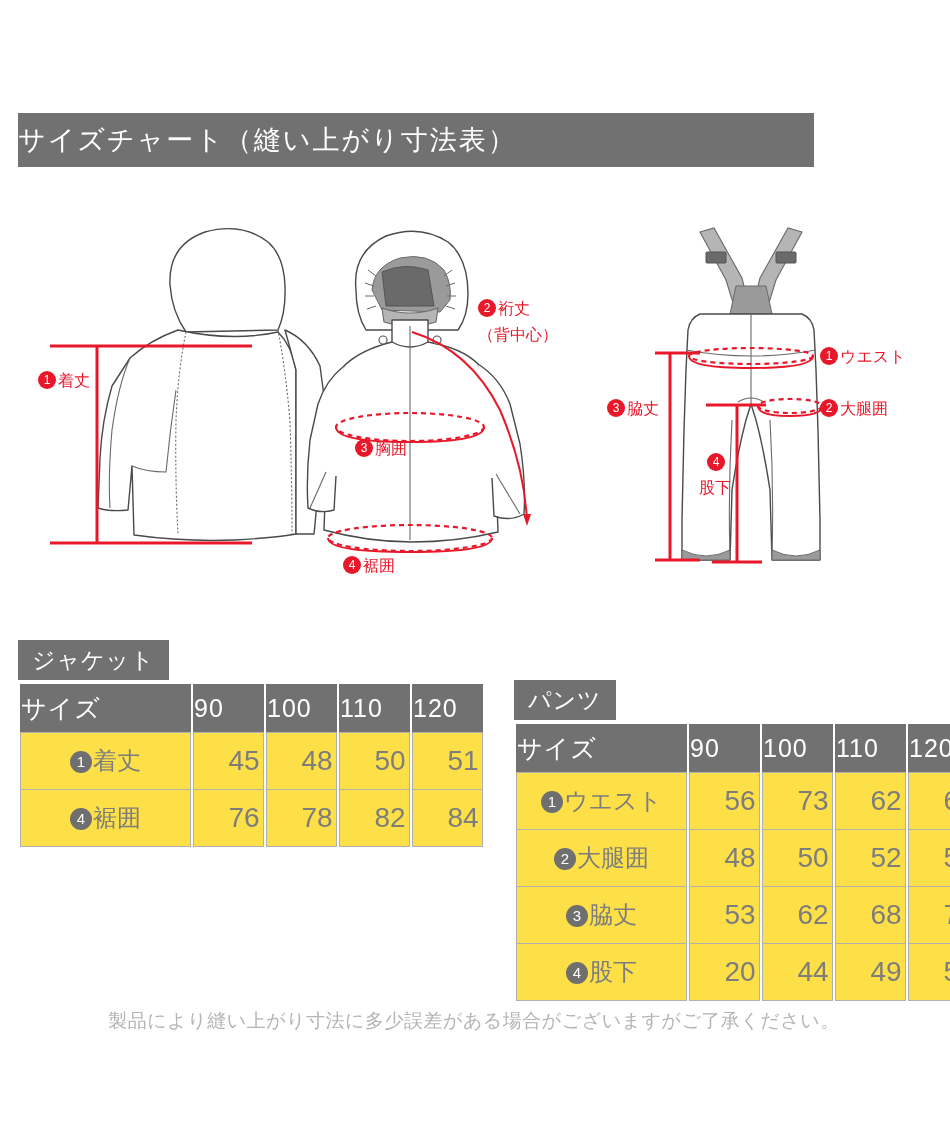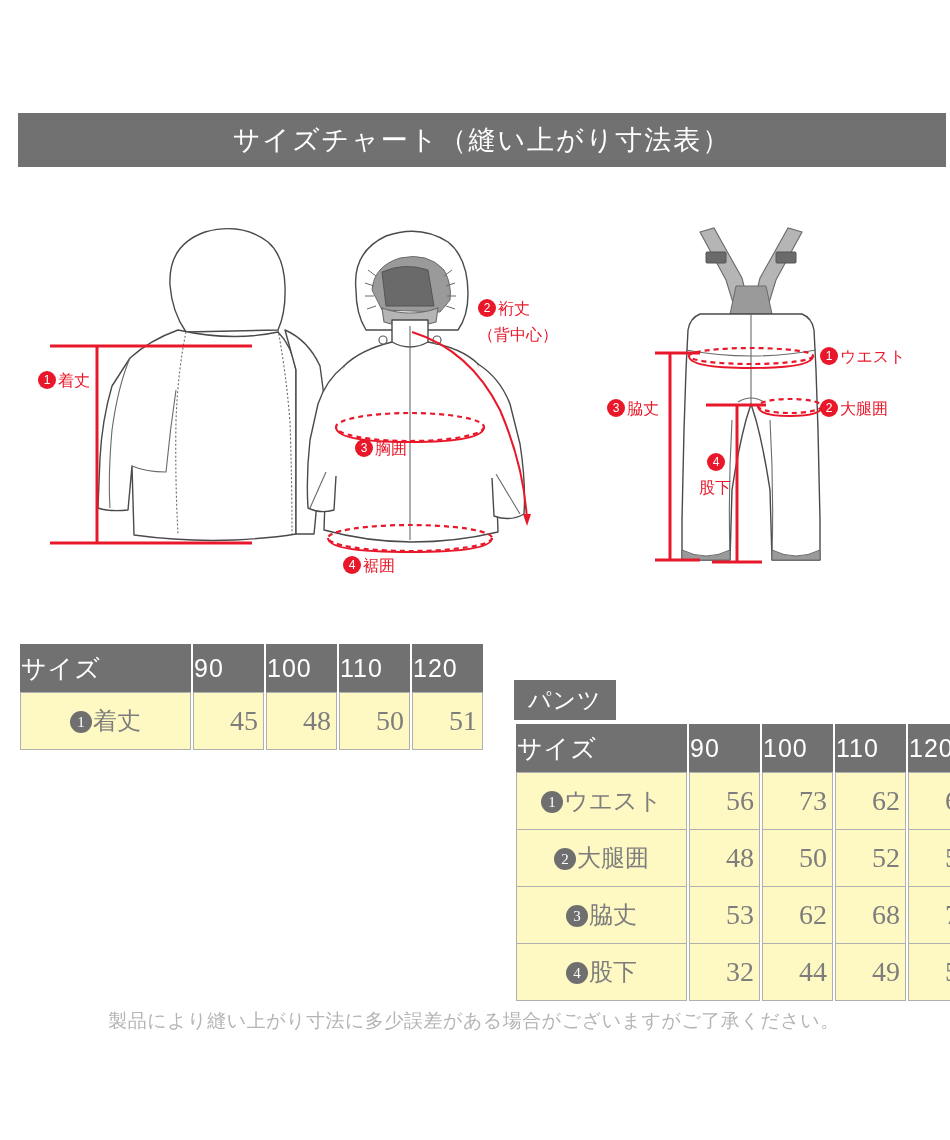--- a/index.html
+++ b/index.html
@@ -15,26 +15,26 @@
     font-family: "Liberation Sans", "DejaVu Sans", sans-serif;
     color: #6f6f6f;
     overflow: hidden;
   }
 
   
   #title-banner {
     position: absolute;
     left: 18px;
     top: 113px;
-    width: 928px;
+    width: 796px;
     height: 54px;
     background: #717171;
     display: flex;
     align-items: center;
-    justify-content: center;
+    justify-content: flex-start;
   }
   #title-banner .title-text {
     color: #ffffff;
     font-size: 27px;
     letter-spacing: 2px;
     white-space: nowrap;
   }
 
   
   #illustration-area {
@@ -84,22 +84,21 @@
     text-align: left;
   }
   table.size-table th.row-head-label {
   }
   table.size-table td {
     border: 1px solid #b0b0b0;
     height: 54px;
     font-size: 28px;
     color: #7d7d7d;
     text-align: center;
-    background: #fef9c3;
-    font-family: Liberation Serif, serif;
+    background: #fde047;
   }
   table.size-table td.row-label {
     font-size: 24px;
     text-align: center;
     white-space: nowrap;
     padding: 0 2px;
   }
   table.size-table tbody tr td { border-top: none; padding-left: 32px; }
   table.size-table tbody tr:first-child td { border-top: 1px solid #b0b0b0; }
 
@@ -314,20 +313,21 @@
       <circle class="red-badge-circle" cx="716" cy="272" r="9"></circle>
       <text class="red-badge-num" x="716" y="276">4</text>
       <text class="red-text" x="699" y="303">股下</text>
     </g>
   </g>
 
 </svg>
 </div>
 
 <div class="size-table-block" id="jacket-table-block">
+  <div class="table-tab">ジャケット</div>
   <table class="size-table">
     <colgroup>
       <col class="c-label">
         <col class="c-size">
         <col class="c-size">
         <col class="c-size">
         <col class="c-size">
     </colgroup>
     <thead>
       <tr>
@@ -339,20 +339,27 @@
       </tr>
     </thead>
     <tbody>
       <tr>
         <td class="row-label"><span class="badge-gray">1</span><span>着丈</span></td>
         <td>45</td>
         <td>48</td>
         <td>50</td>
         <td>51</td>
       </tr>
+      <tr>
+        <td class="row-label"><span class="badge-gray">4</span><span>裾囲</span></td>
+        <td>76</td>
+        <td>78</td>
+        <td>82</td>
+        <td>84</td>
+      </tr>
     </tbody>
   </table>
 </div>
 
 <div class="size-table-block" id="pants-table-block">
   <div class="table-tab">パンツ</div>
   <table class="size-table">
     <colgroup>
       <col class="c-label">
         <col class="c-size">
@@ -386,21 +393,21 @@
       </tr>
       <tr>
         <td class="row-label"><span class="badge-gray">3</span><span>脇丈</span></td>
         <td>53</td>
         <td>62</td>
         <td>68</td>
         <td>74</td>
       </tr>
       <tr>
         <td class="row-label"><span class="badge-gray">4</span><span>股下</span></td>
-        <td>32</td>
+        <td>20</td>
         <td>44</td>
         <td>49</td>
         <td>54</td>
       </tr>
     </tbody>
   </table>
 </div>
 
 <div id="footnote">製品により縫い上がり寸法に多少誤差がある場合がございますがご了承ください。</div>
 

